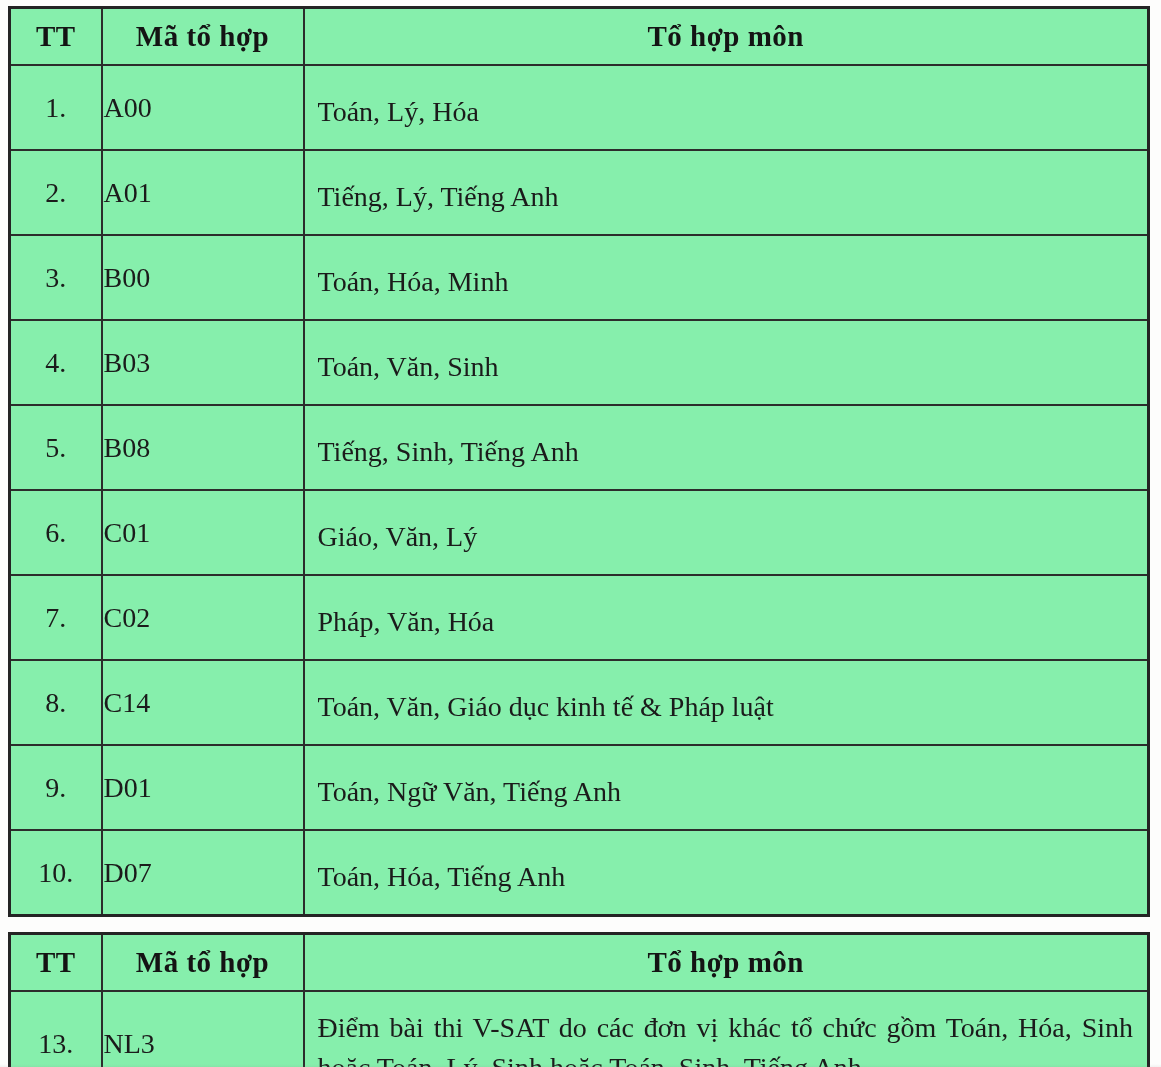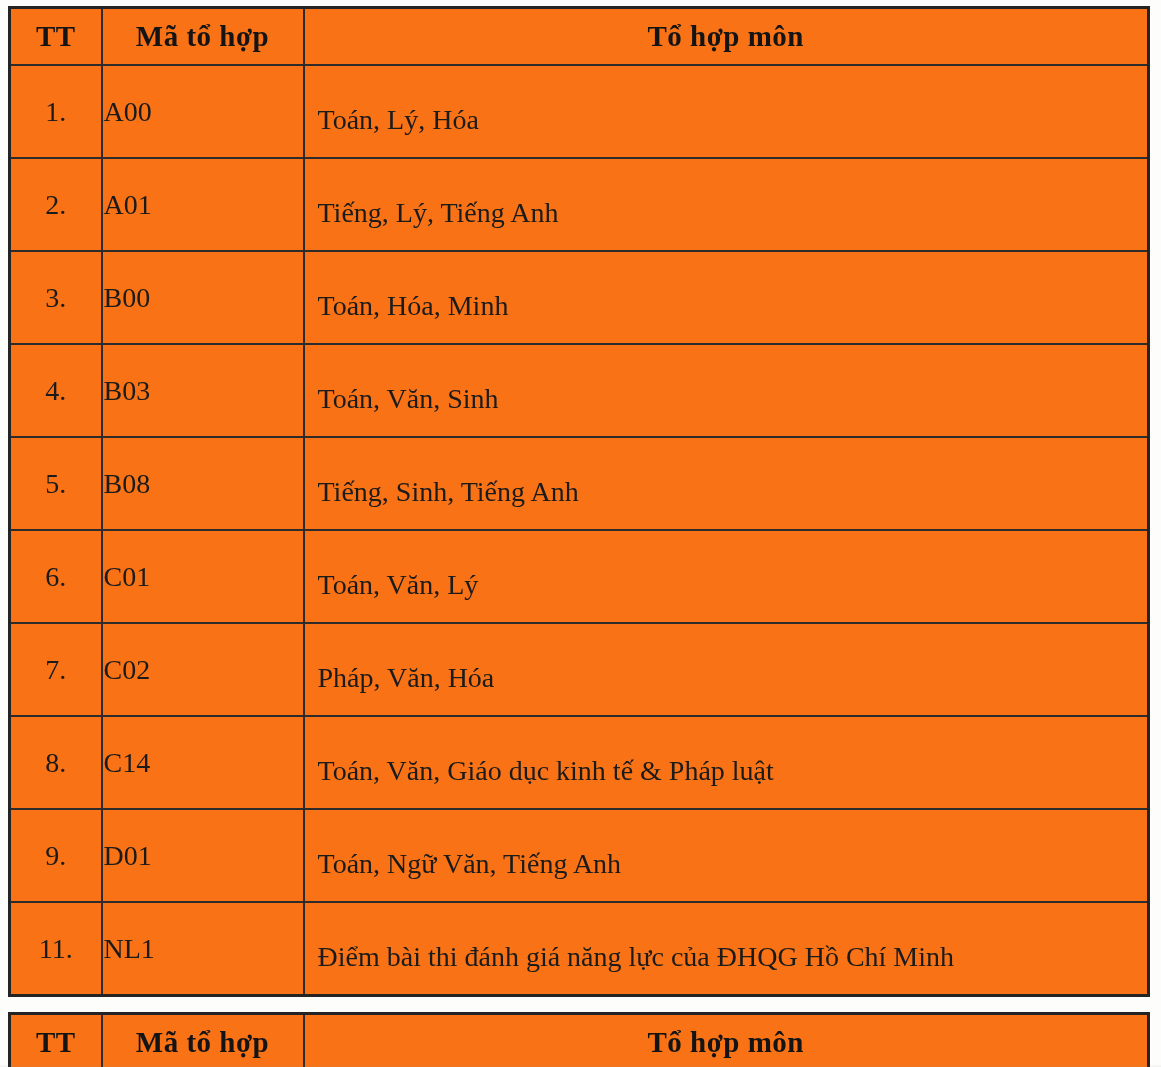--- a/index.html
+++ b/index.html
@@ -18,21 +18,21 @@
   .page {
     position: relative;
     width: 1161px;
     height: 1067px;
   }
   table.combo-table {
     border-collapse: collapse;
     table-layout: fixed;
     width: 1139px;
     margin-left: 8px;
-    background: #f97316;
+    background: #86efac;
   }
   table.combo-table.first {
     margin-top: 6px;
   }
   table.combo-table.second {
     margin-top: 15px;
   }
   .combo-table th,
   .combo-table td {
     border: 2px solid #2c2c2c;
@@ -55,21 +55,21 @@
     height: 59px;
     line-height: 40px;
   }
   .cell-tt {
     text-align: center;
   }
   .cell-code {
   }
   .cell-subjects {
     text-align: justify;
-    padding: 24px 14px 8px 13px;
+    padding: 16px 14px 8px 13px;
   }
   col.c-tt   { width: 92px; }
   col.c-code { width: 202px; }
   col.c-subj { width: 845px; }
   
   .scan-shadow {
     position: absolute;
     left: 0;
     bottom: 0;
     width: 100%;
@@ -118,41 +118,41 @@
           <td class="cell-subjects">Toán, Văn, Sinh</td>
         </tr>
         <tr>
           <td class="cell-tt">5.</td>
           <td class="cell-code">B08</td>
           <td class="cell-subjects">Tiếng, Sinh, Tiếng Anh</td>
         </tr>
         <tr>
           <td class="cell-tt">6.</td>
           <td class="cell-code">C01</td>
-          <td class="cell-subjects">Toán, Văn, Lý</td>
+          <td class="cell-subjects">Giáo, Văn, Lý</td>
         </tr>
         <tr>
           <td class="cell-tt">7.</td>
           <td class="cell-code">C02</td>
           <td class="cell-subjects">Pháp, Văn, Hóa</td>
         </tr>
         <tr>
           <td class="cell-tt">8.</td>
           <td class="cell-code">C14</td>
           <td class="cell-subjects">Toán, Văn, Giáo dục kinh tế &amp; Pháp luật</td>
         </tr>
         <tr>
           <td class="cell-tt">9.</td>
           <td class="cell-code">D01</td>
           <td class="cell-subjects">Toán, Ngữ Văn, Tiếng Anh</td>
         </tr>
         <tr>
-          <td class="cell-tt">11.</td>
-          <td class="cell-code">NL1</td>
-          <td class="cell-subjects">Điểm bài thi đánh giá năng lực của ĐHQG Hồ Chí Minh</td>
+          <td class="cell-tt">10.</td>
+          <td class="cell-code">D07</td>
+          <td class="cell-subjects">Toán, Hóa, Tiếng Anh</td>
         </tr>
       </tbody>
   </table>
 
   <table class="combo-table second">
     <colgroup>
       <col class="c-tt">
         <col class="c-code">
         <col class="c-subj">
     </colgroup>

